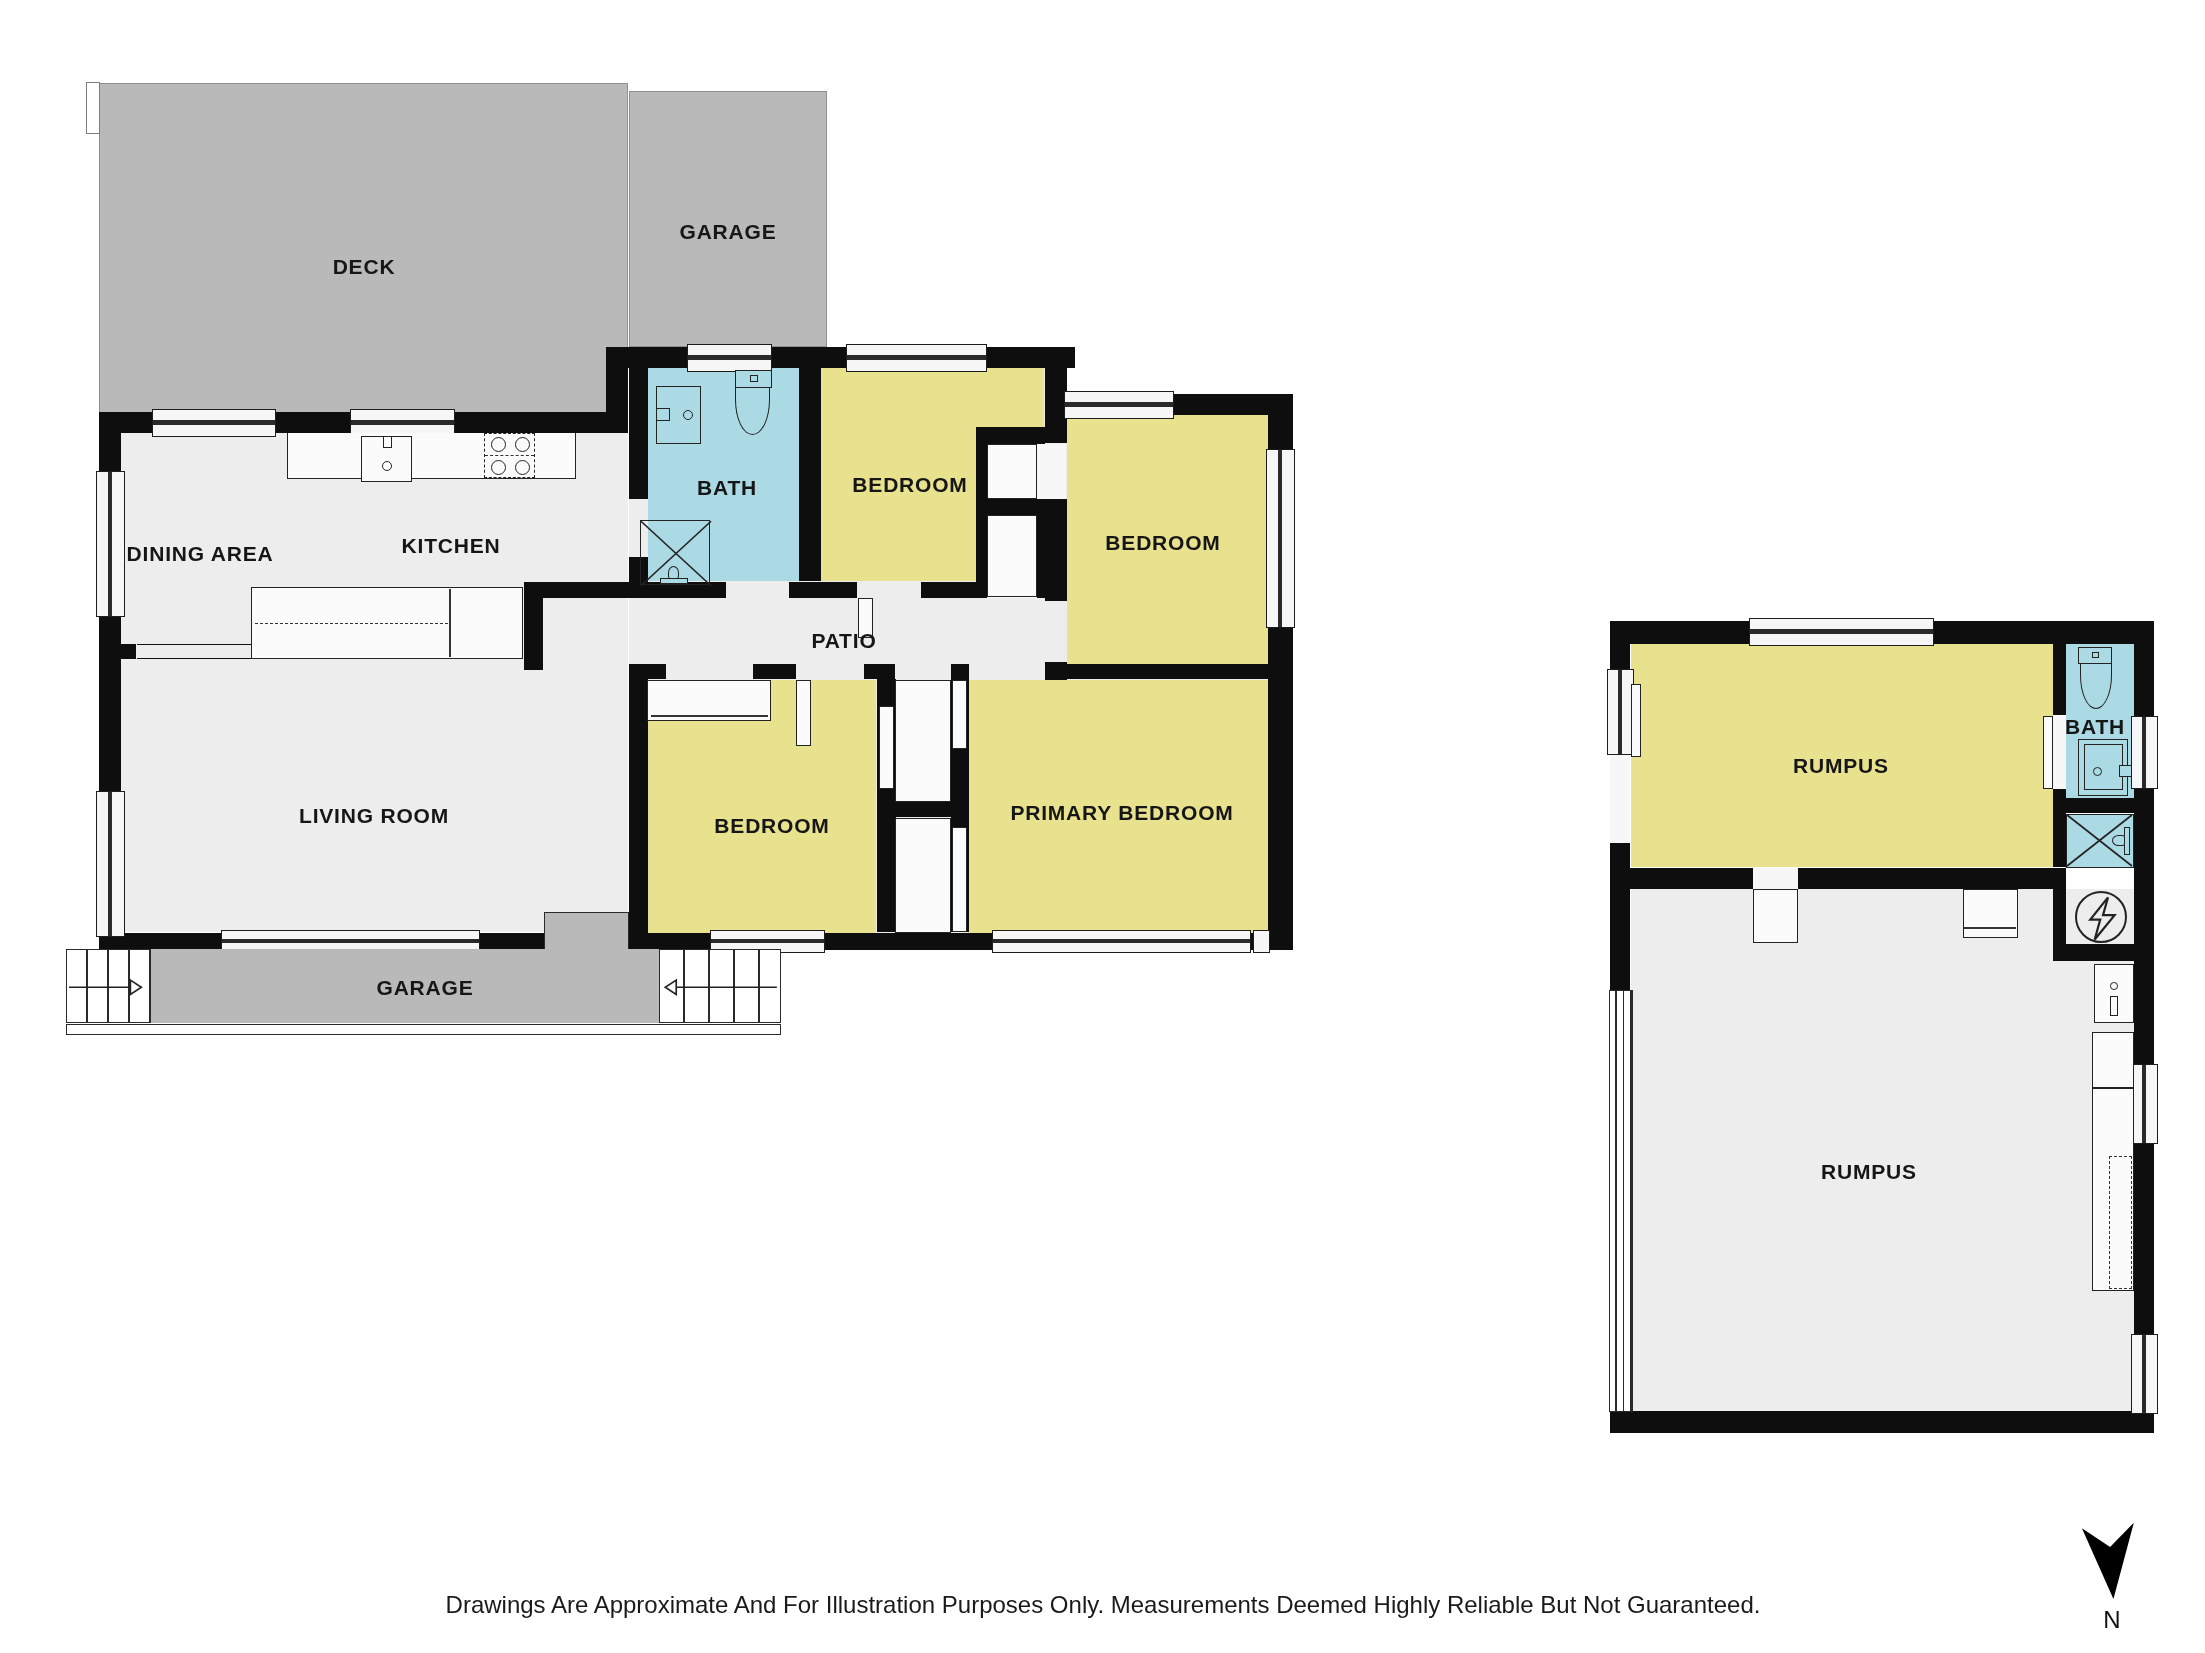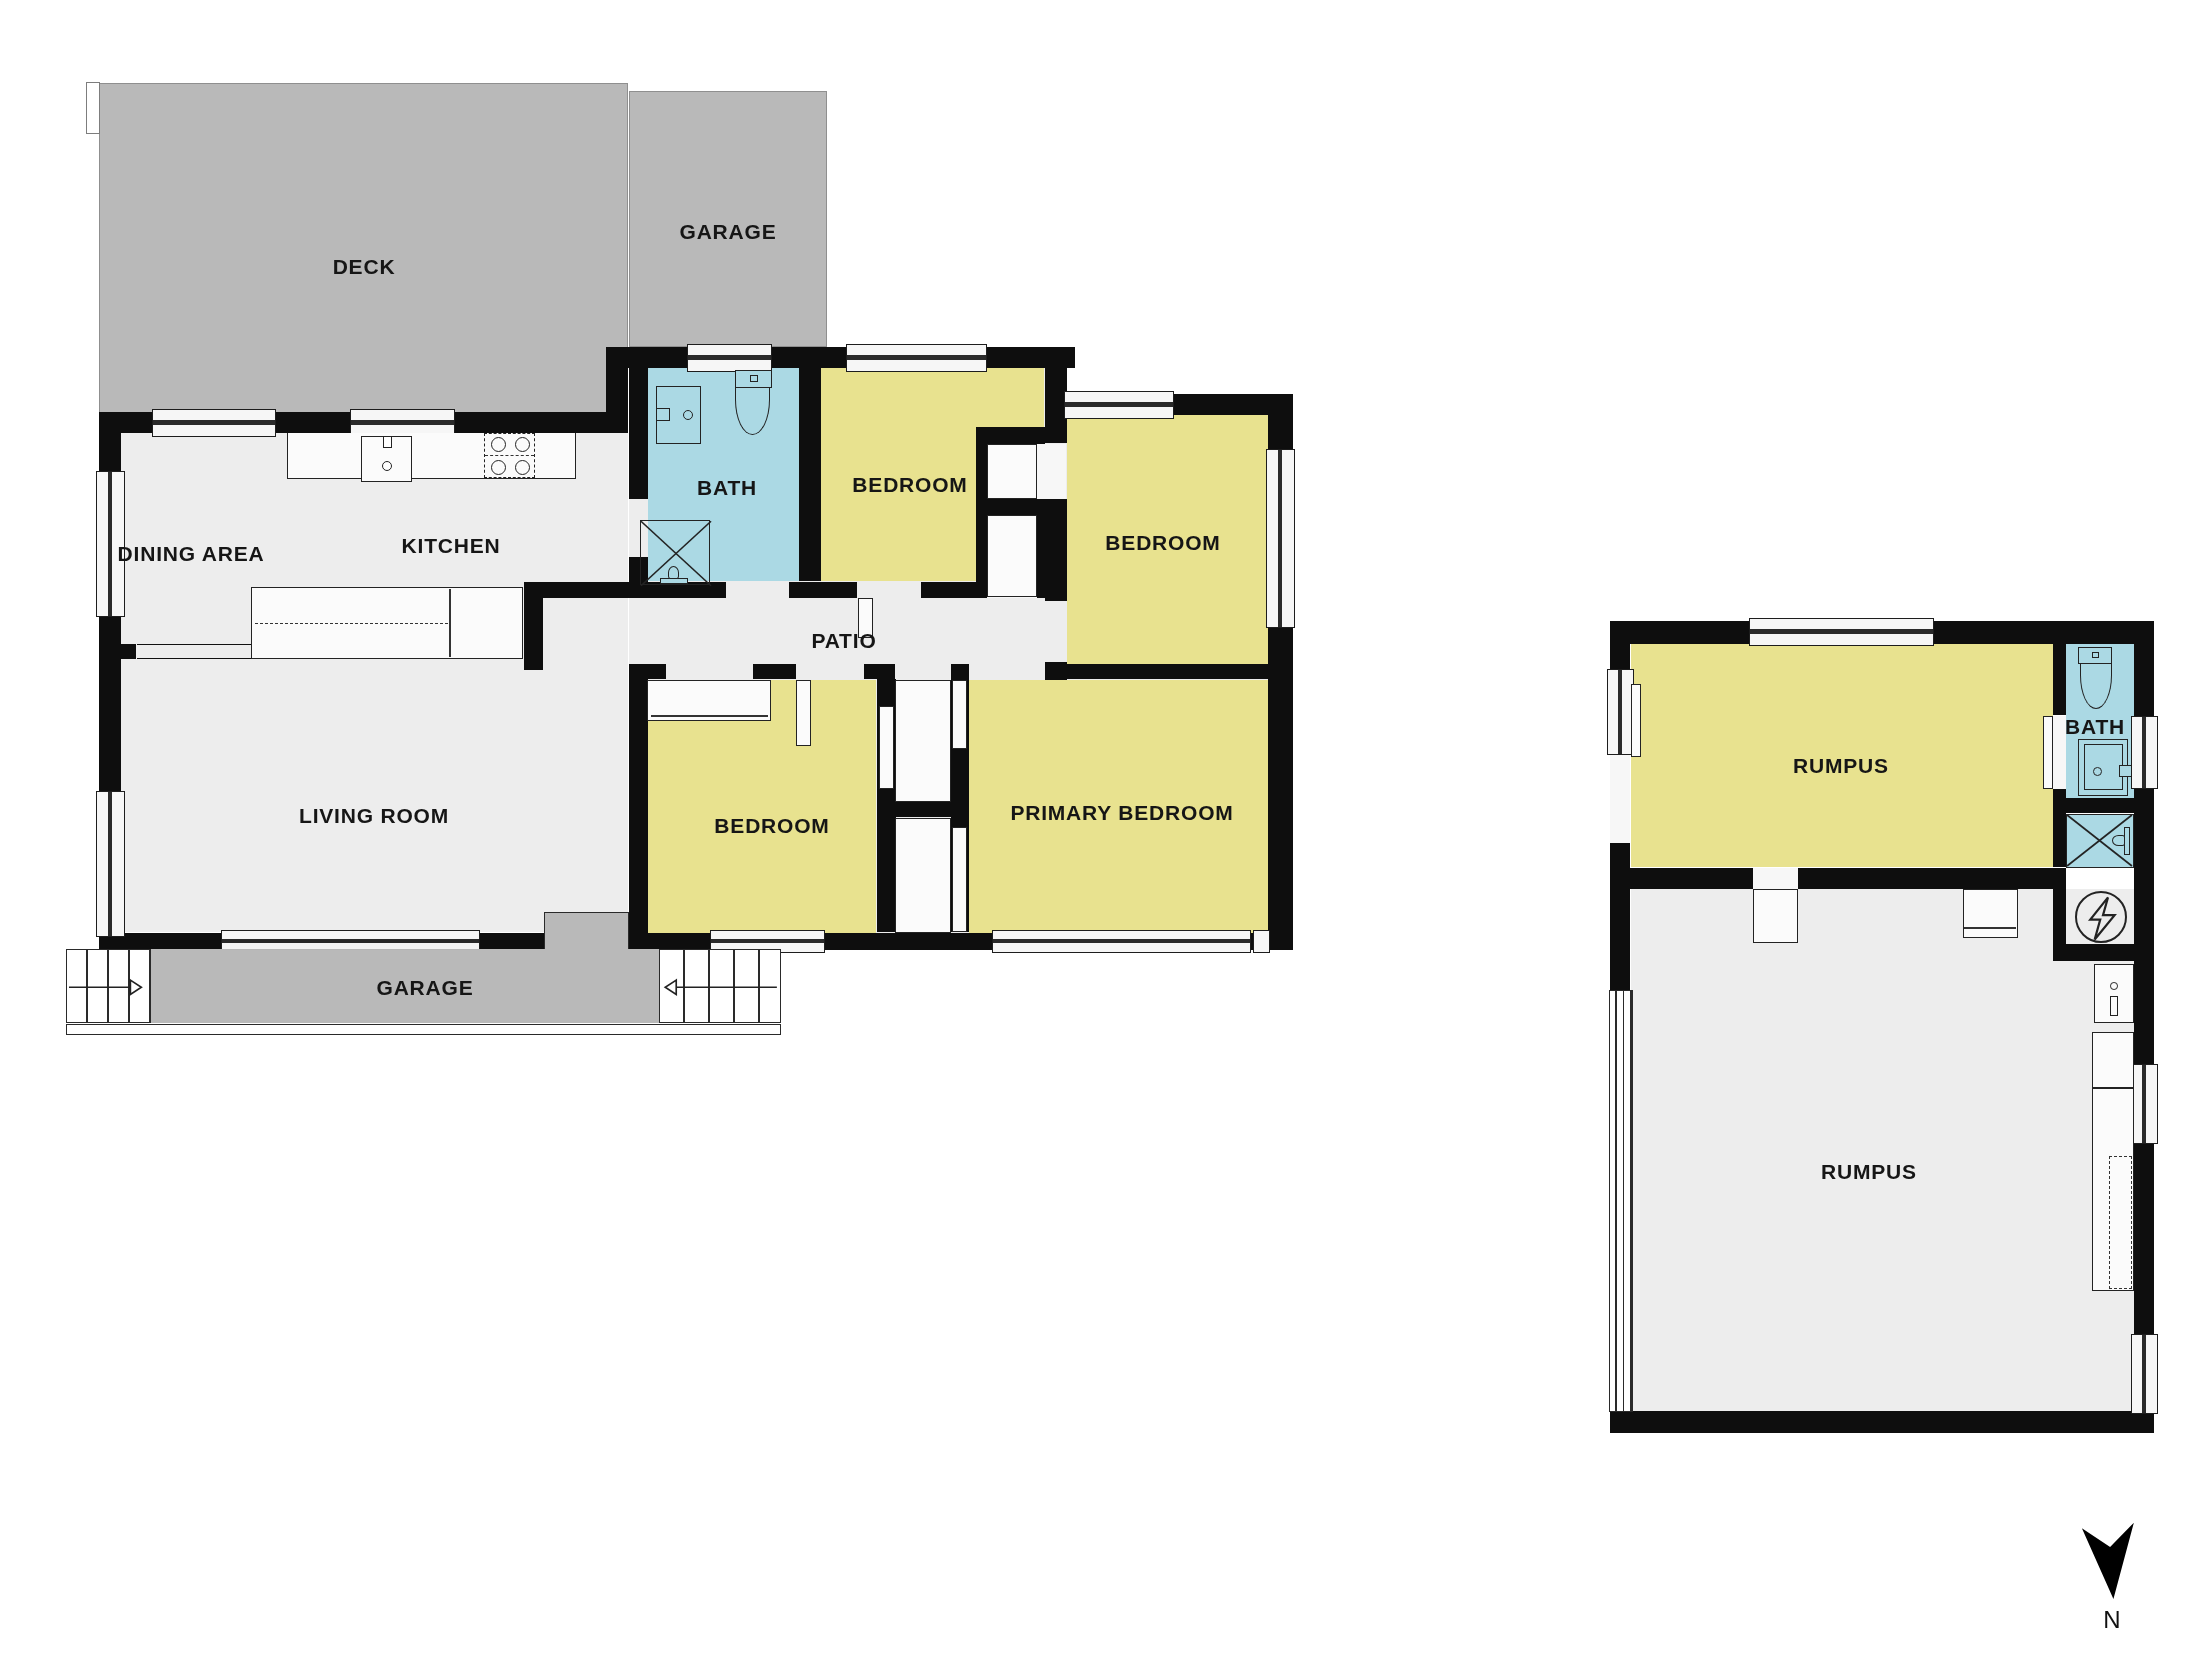--- a/index.html
+++ b/index.html
@@ -222,33 +222,34 @@
   </div>
   <div class="abs fx" style="left:2094px;top:964px;width:40px;height:59px;"></div>
   <div class="abs round" style="left:2110px;top:982px;width:7.7px;height:7.7px;border:1.7px solid #232323;"></div>
   <div class="abs" style="left:2110px;top:996px;width:7.7px;height:20px;border:1.7px solid #232323;background:#fbfbfb;"></div>
   <div class="abs fx" style="left:2092px;top:1032px;width:42px;height:56px;"></div>
   <div class="abs fx" style="left:2092px;top:1088px;width:42px;height:203px;"></div>
   <div class="abs" style="left:2109px;top:1156px;width:23px;height:133px;border:1.7px dashed #333;"></div>
 
   <div class="lbl" style="left:364px;top:267px;text-align:right;">DECK</div>
   <div class="lbl" style="left:728px;top:232px;">GARAGE</div>
-  <div class="lbl" style="left:191px;top:554px;">DINING AREA</div>
+  <div class="lbl" style="left:200px;top:554px;">DINING AREA</div>
   <div class="lbl" style="left:451px;top:546px;">KITCHEN</div>
   <div class="lbl" style="left:727px;top:488px;">BATH</div>
   <div class="lbl" style="left:910px;top:485px;">BEDROOM</div>
   <div class="lbl" style="left:1163px;top:543px;">BEDROOM</div>
   <div class="lbl" style="left:844px;top:641px;">PATIO</div>
   <div class="lbl" style="left:374px;top:816px;">LIVING ROOM</div>
   <div class="lbl" style="left:772px;top:826px;">BEDROOM</div>
   <div class="lbl" style="left:1122px;top:813px;">PRIMARY BEDROOM</div>
   <div class="lbl" style="left:425px;top:988px;">GARAGE</div>
   <div class="lbl" style="left:1841px;top:766px;">RUMPUS</div>
   <div class="lbl" style="left:2095px;top:727px;">BATH</div>
   <div class="lbl" style="left:1869px;top:1172px;">RUMPUS</div>
 
   <svg style="left:2073px;top:1516px;" width="72" height="94" viewBox="0 0 130 170">
     <polygon points="16,22 67,56 110,12 73,150" fill="#000"></polygon>
   </svg>
   <div id="north-n">N</div>
+  <div id="disclaimer">Drawings Are Approximate And For Illustration Purposes Only. Measurements Deemed Highly Reliable But Not Guaranteed.</div>
 
 </div>
 
 
 </body></html>

